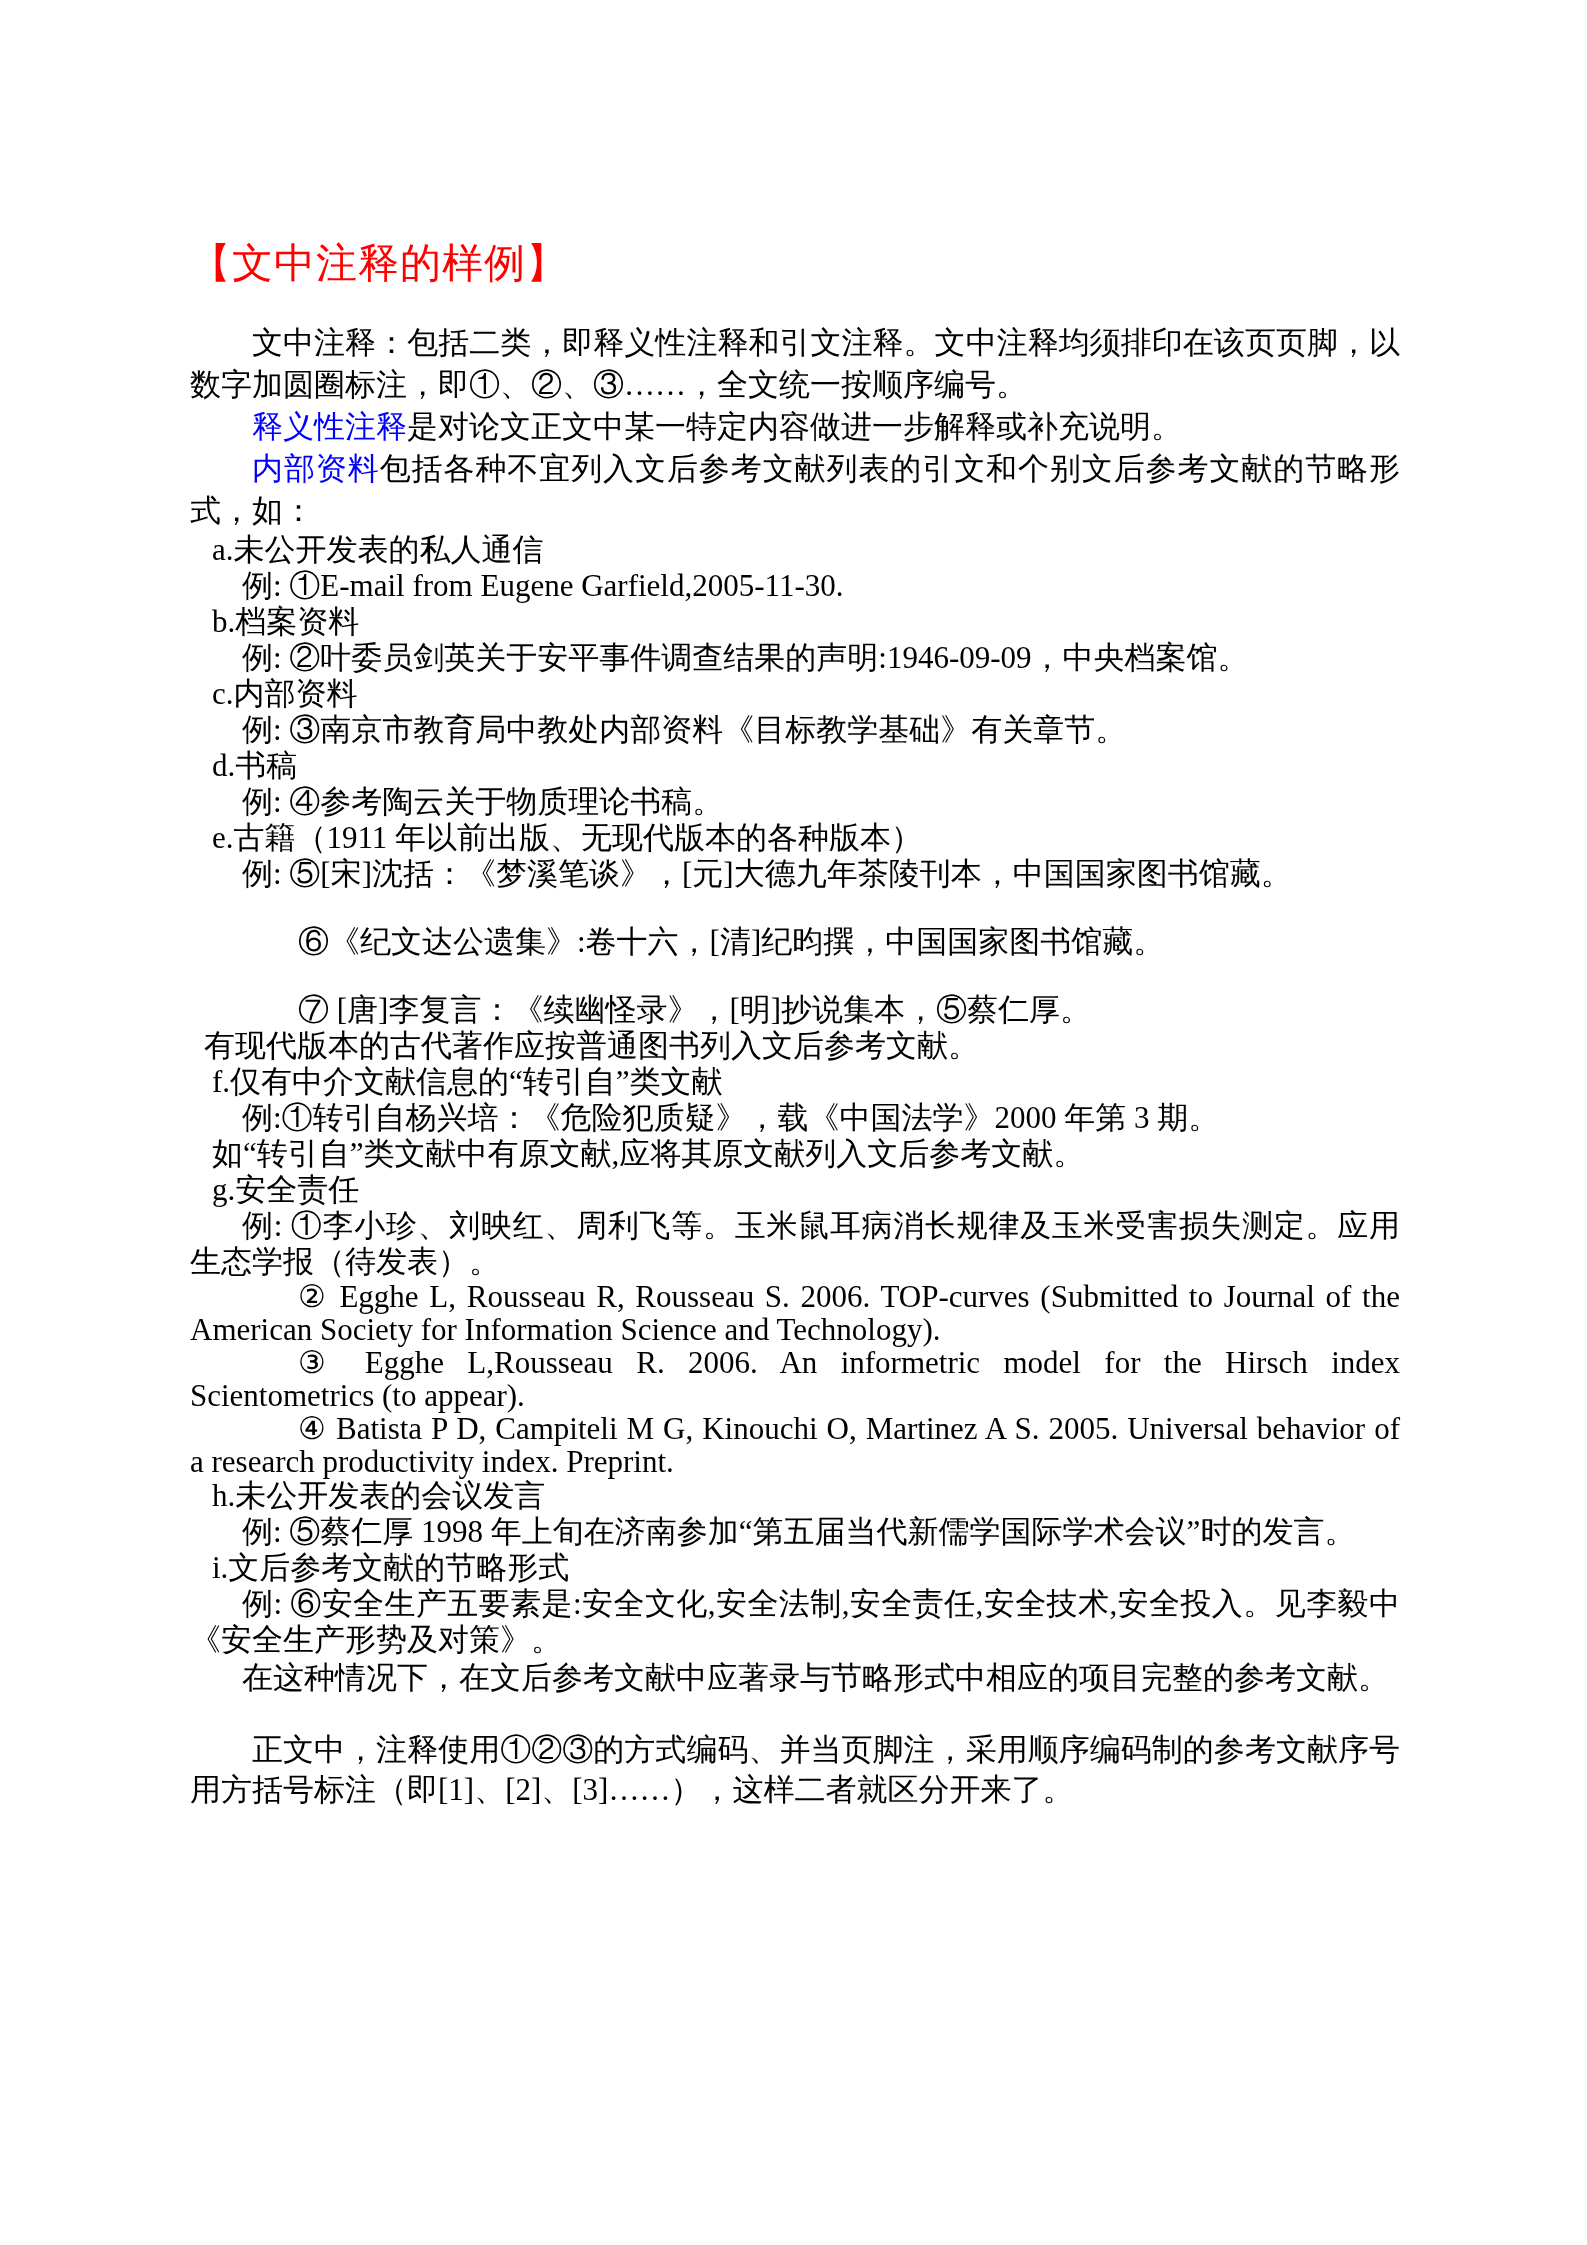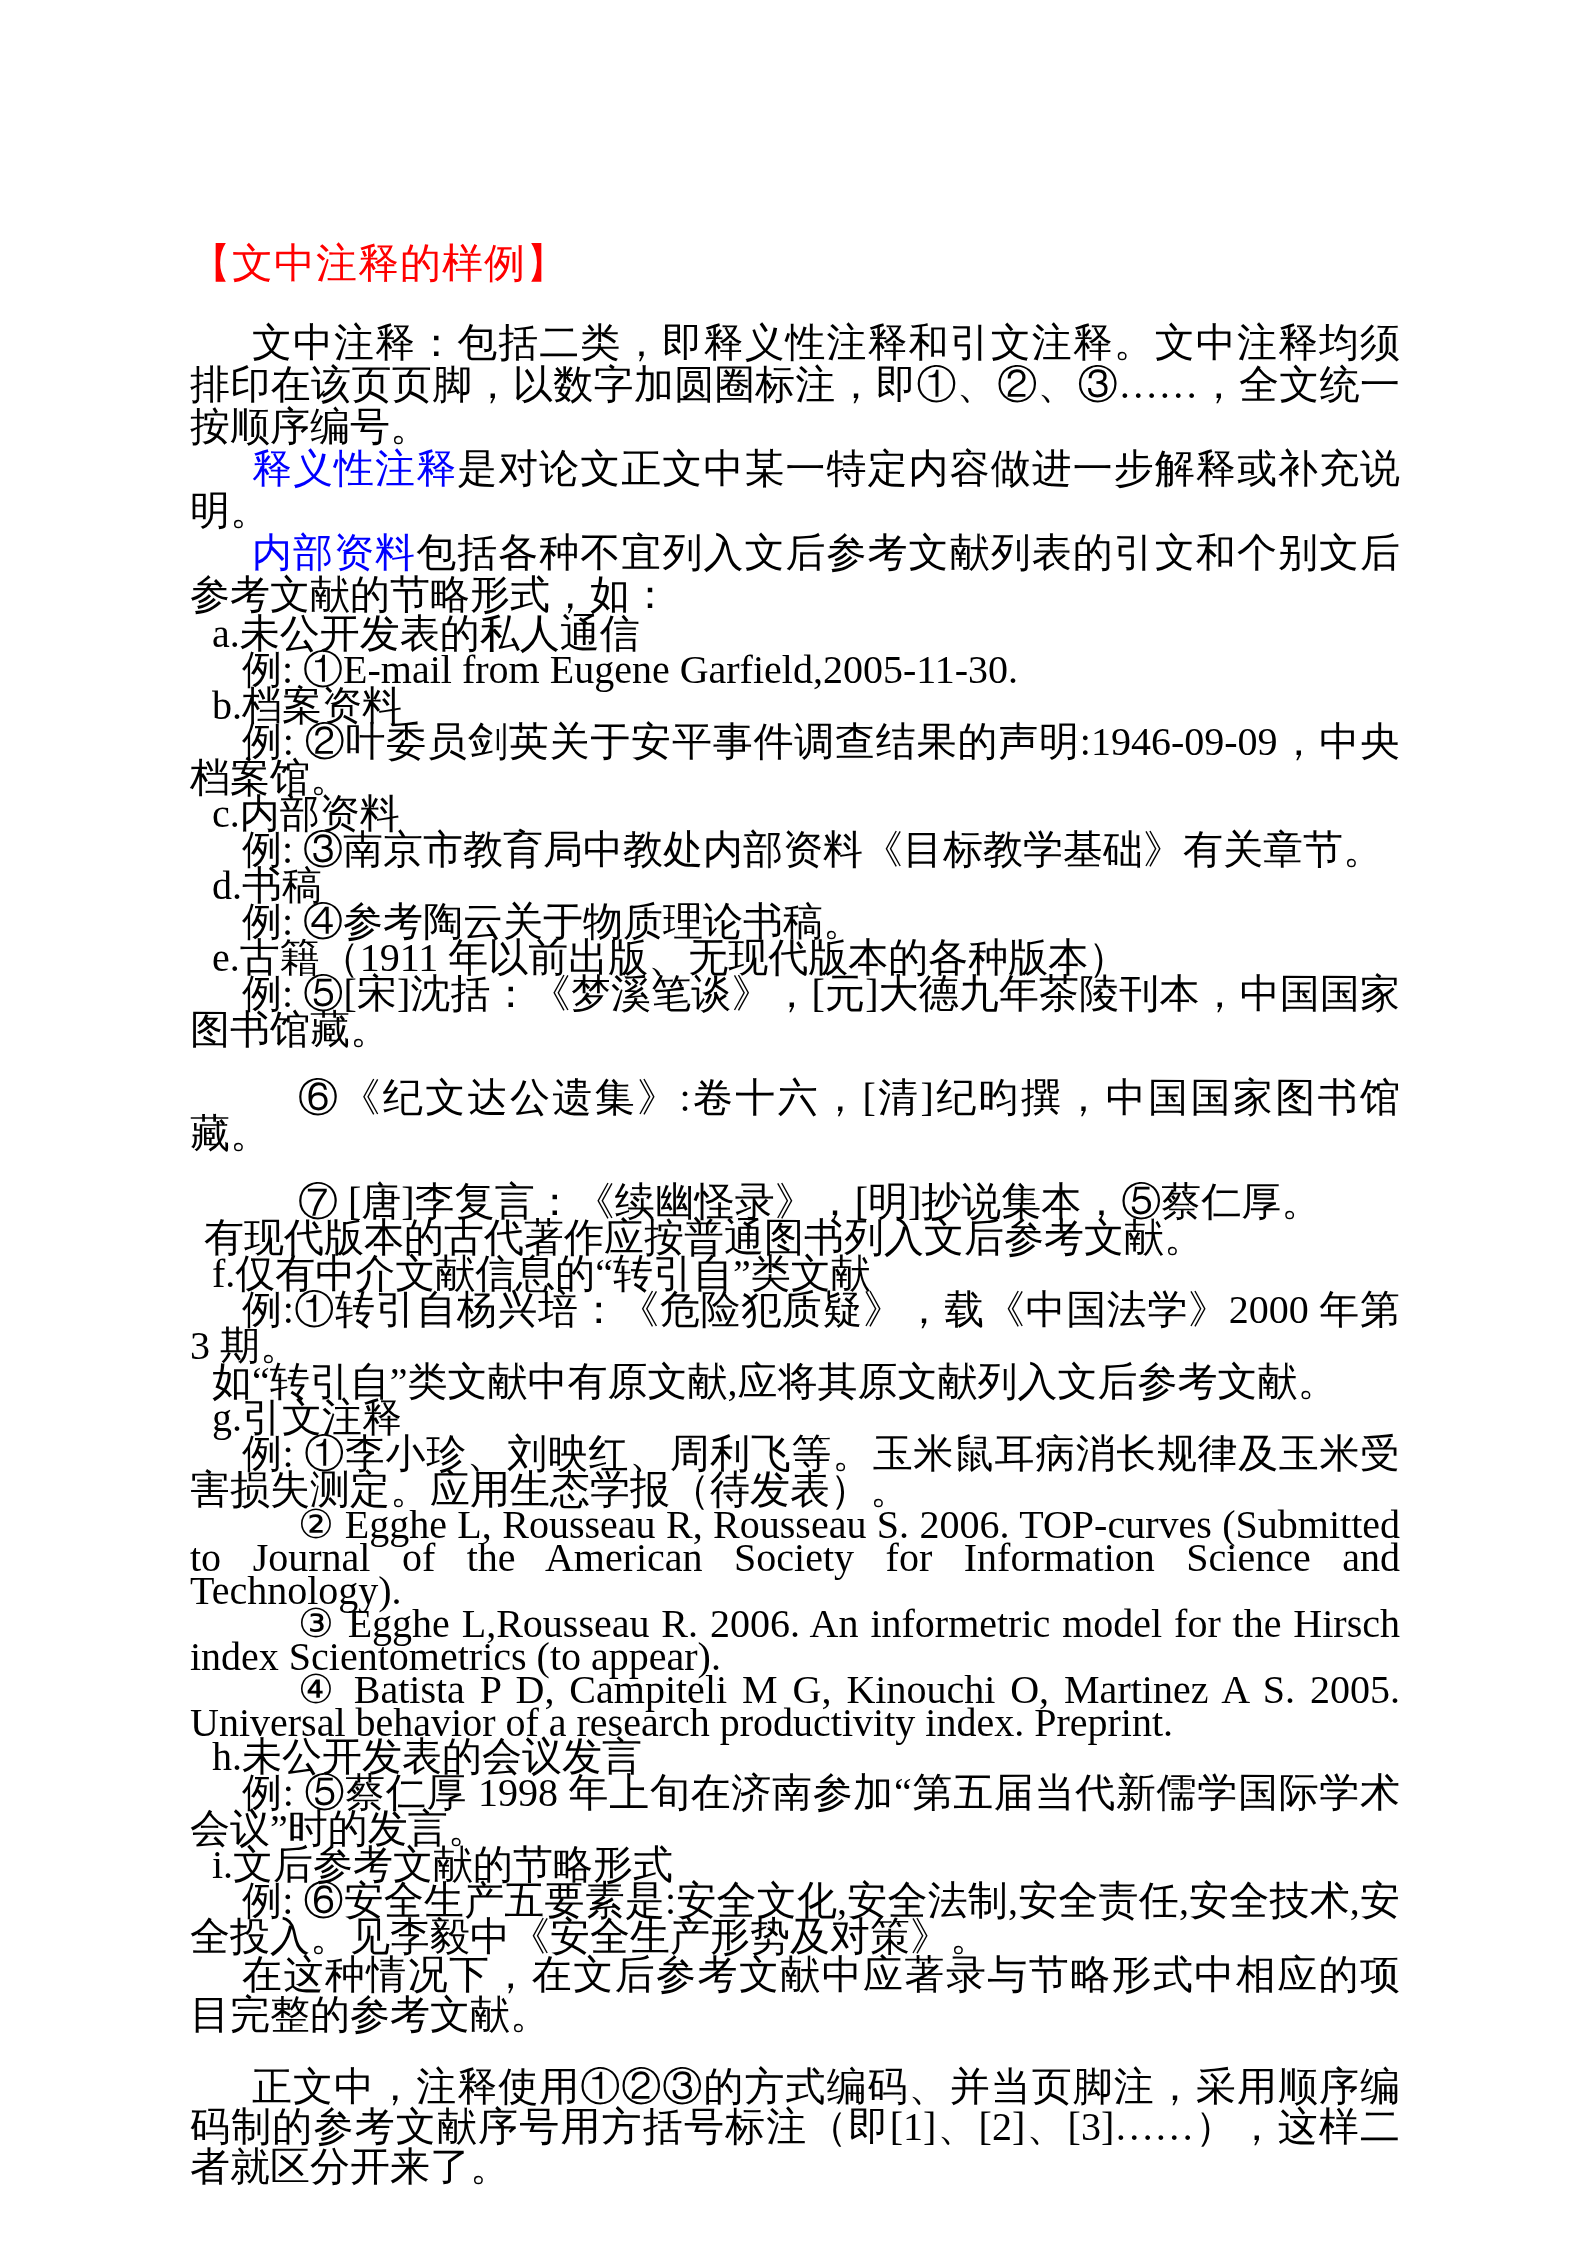--- a/index.html
+++ b/index.html
@@ -25,21 +25,21 @@
   .title{
     font-size:41px;
     font-weight:normal;
     color:var(--title-color);
     line-height:46px;
     margin:0 0 33px 0;
     letter-spacing:1px;
     font-family:Liberation Mono, monospace;
   }
   .b{
-    font-size:40px;
+    font-size:31px;
     text-align:justify;
     margin:0;
   }
   .para {line-height:42px;text-indent:62px;}
   .item {line-height:36px;text-indent:22px;}
   .ex   {line-height:36px;text-indent:52px;}
   .sub  {line-height:36px;text-indent:108px;margin-top:32px;}
   .note {line-height:36px;text-indent:14px;}
   .note2{line-height:36px;text-indent:22px;}
   .eng  {line-height:33px;text-indent:108px;}
@@ -66,21 +66,21 @@
       <div class="b item"><span>d.书稿</span></div>
       <div class="b ex"><span>例: ④参考陶云关于物质理论书稿。</span></div>
       <div class="b item"><span>e.古籍（1911 年以前出版、无现代版本的各种版本）</span></div>
       <div class="b ex"><span>例: ⑤[宋]沈括：《梦溪笔谈》，[元]大德九年茶陵刊本，中国国家图书馆藏。</span></div>
       <div class="b sub"><span>⑥《纪文达公遗集》:卷十六，[清]纪昀撰，中国国家图书馆藏。</span></div>
       <div class="b sub"><span>⑦ [唐]李复言：《续幽怪录》，[明]抄说集本，⑤蔡仁厚。</span></div>
       <div class="b note"><span>有现代版本的古代著作应按普通图书列入文后参考文献。</span></div>
       <div class="b item"><span>f.仅有中介文献信息的“转引自”类文献</span></div>
       <div class="b ex"><span>例:①转引自杨兴培：《危险犯质疑》，载《中国法学》2000 年第 3 期。</span></div>
       <div class="b note2"><span>如“转引自”类文献中有原文献,应将其原文献列入文后参考文献。</span></div>
-      <div class="b item"><span>g.引文注释</span></div>
+      <div class="b item"><span>g.安全责任</span></div>
       <div class="b ex"><span>例: ①李小珍、刘映红、周利飞等。玉米鼠耳病消长规律及玉米受害损失测定。应用生态学报（待发表）。</span></div>
       <div class="b eng"><span>② Egghe L, Rousseau R, Rousseau S. 2006. TOP-curves (Submitted to Journal of the American Society for Information Science and Technology).</span></div>
       <div class="b eng"><span>③ Egghe L,Rousseau R. 2006. An informetric model for the Hirsch index Scientometrics (to appear).</span></div>
       <div class="b eng"><span>④ Batista P D, Campiteli M G, Kinouchi O, Martinez A S. 2005. Universal behavior of a research productivity index. Preprint.</span></div>
       <div class="b item"><span>h.未公开发表的会议发言</span></div>
       <div class="b ex"><span>例: ⑤蔡仁厚 1998 年上旬在济南参加“第五届当代新儒学国际学术会议”时的发言。</span></div>
       <div class="b item"><span>i.文后参考文献的节略形式</span></div>
       <div class="b ex"><span>例: ⑥安全生产五要素是:安全文化,安全法制,安全责任,安全技术,安全投入。见李毅中《安全生产形势及对策》。</span></div>
       <div class="b tail1"><span>在这种情况下，在文后参考文献中应著录与节略形式中相应的项目完整的参考文献。</span></div>
       <div class="b gap"></div>

